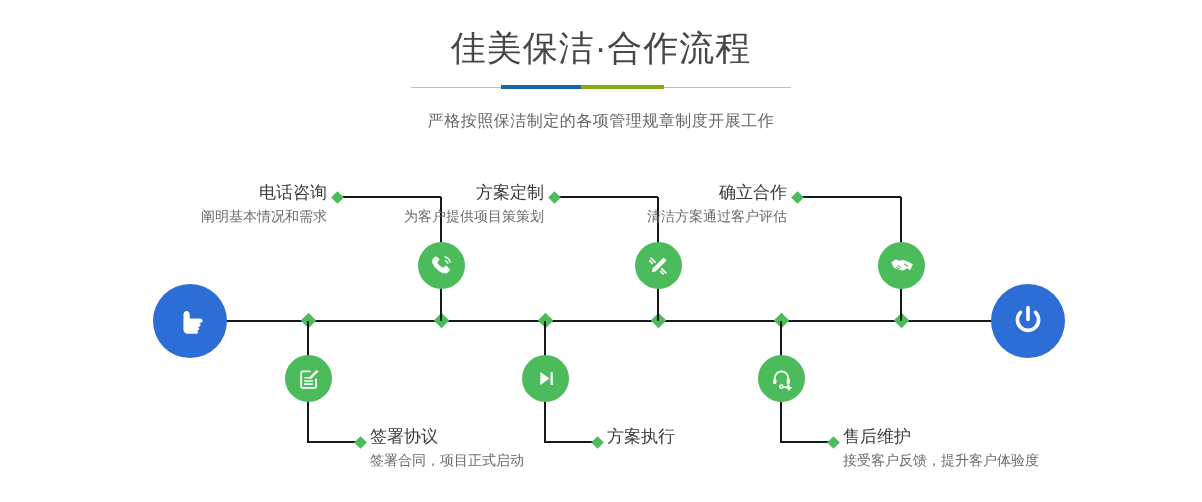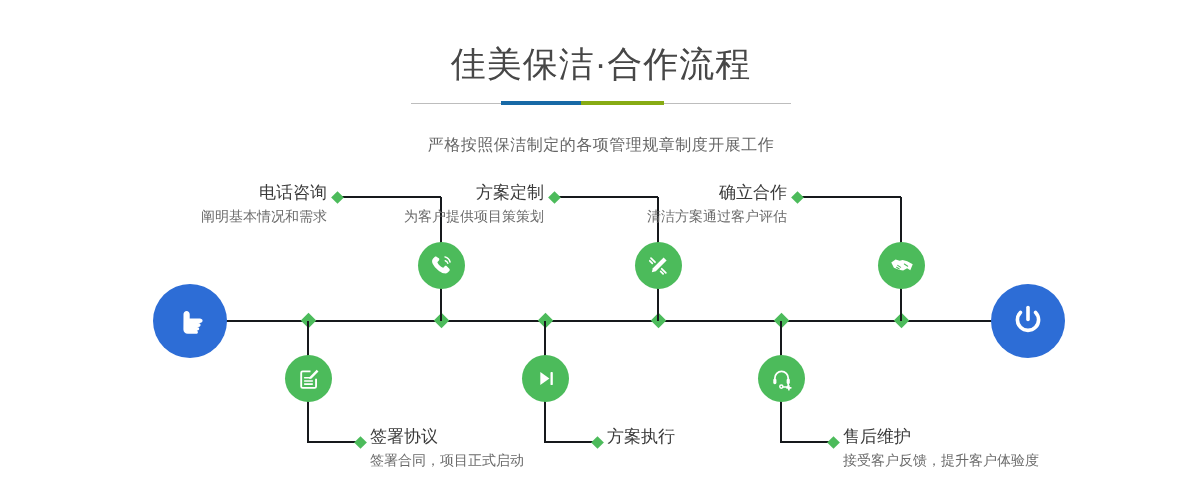--- a/index.html
+++ b/index.html
@@ -22,21 +22,21 @@
   
   .header {
     position: absolute;
     left: 0;
     top: 0;
     width: 1202px;
     text-align: center;
   }
   .main-title {
     margin: 0;
-    padding-top: 42px;
+    padding-top: 26px;
     font-size: 35px;
     line-height: 44px;
     font-weight: normal;
     color: #474747;
     letter-spacing: 1px;
   }
   .divider {
     position: relative;
     width: 380px;
     height: 12px;
@@ -60,21 +60,21 @@
   }
   .divider-green {
     position: absolute;
     left: 170px;
     top: 3px;
     width: 83px;
     height: 4px;
     background: #87ab14;
   }
   .sub-title {
-    margin: 16px;
+    margin: 8px;
     padding-top: 8px;
     font-size: 16px;
     line-height: 22px;
     font-weight: normal;
     color: #666666;
     letter-spacing: .5px;
   }
 
   
   .timeline {

